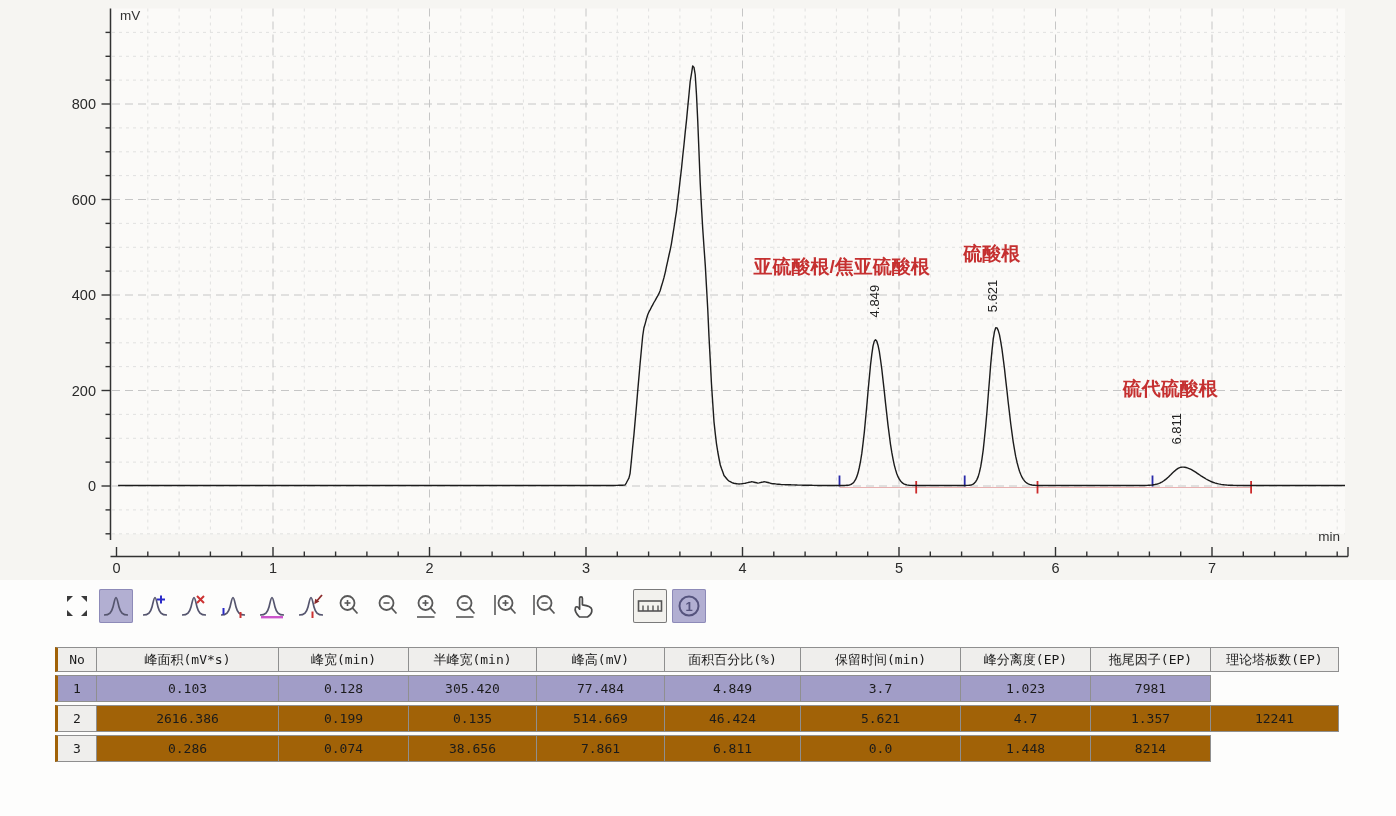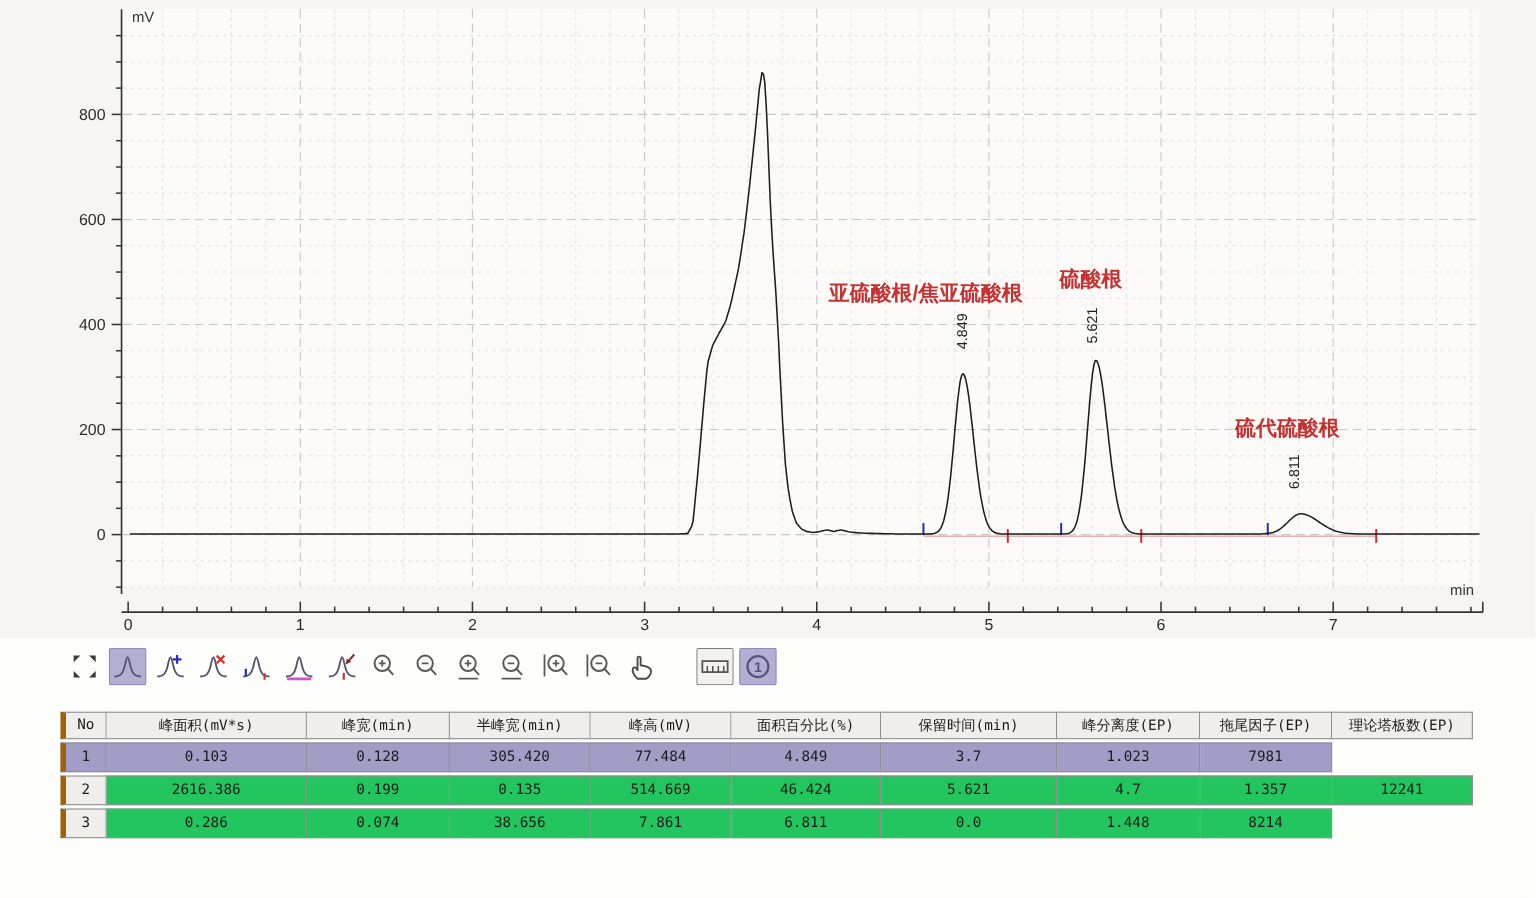--- a/index.html
+++ b/index.html
@@ -6,22 +6,22 @@
   body{width:1396px;height:816px;background:#fdfdfc;font-family:"Liberation Sans",sans-serif;overflow:hidden;}
   .chart-band{width:1396px;height:580px;background:#f6f5f2;}
   svg{display:block;}
   .toolbar{display:flex;align-items:center;gap:5px;padding-left:60px;margin-top:7px;height:38px;}
   .tb{width:34px;height:34px;display:flex;align-items:center;justify-content:center;border-radius:2px;background:transparent;}
   .tb.selected{background:#b2afd2;box-shadow:0 0 0 1px #8d8ab8 inset;}
   .tb.boxed{background:#f2f1ed;box-shadow:0 0 0 1px #7a7a7a inset;}
   .tb-spacer{width:22px;height:34px;}
   .ptable{margin:22px 0 0 55px;font-family:"DejaVu Sans Mono",monospace;font-size:13px;color:#1b1b1b;}
   .trow{display:grid;grid-template-columns:42px 182px 130px 128px 128px 136px 160px 130px 120px 128px;margin-bottom:3px;}
-  .tcell{border:1px solid #8f8f8f;border-left:none;height:25px;display:flex;align-items:center;justify-content:center;background:#22c55e;white-space:nowrap;overflow:hidden;}
-  .tcell:first-child{border-left:5px solid #a16207;background:#efeeec;}
+  .tcell{border:1px solid #8f8f8f;border-left:none;height:25px;display:flex;align-items:center;justify-content:center;background:#a16207;white-space:nowrap;overflow:hidden;}
+  .tcell:first-child{border-left:3px solid #a16207;background:#efeeec;}
   .trow.header .tcell{background:#efeeec;height:23px;}
   .trow.selected .tcell{background:#a19dc7;}
 </style>
 </head>
 <body>
 
 <div>
   <div class="chart-band">
     <svg id="chart-svg" width="1396" height="580" viewBox="0 0 1396 580">
         <rect x="110.5" y="8.5" width="1234.5" height="525.5" fill="#fbfaf8"></rect>

